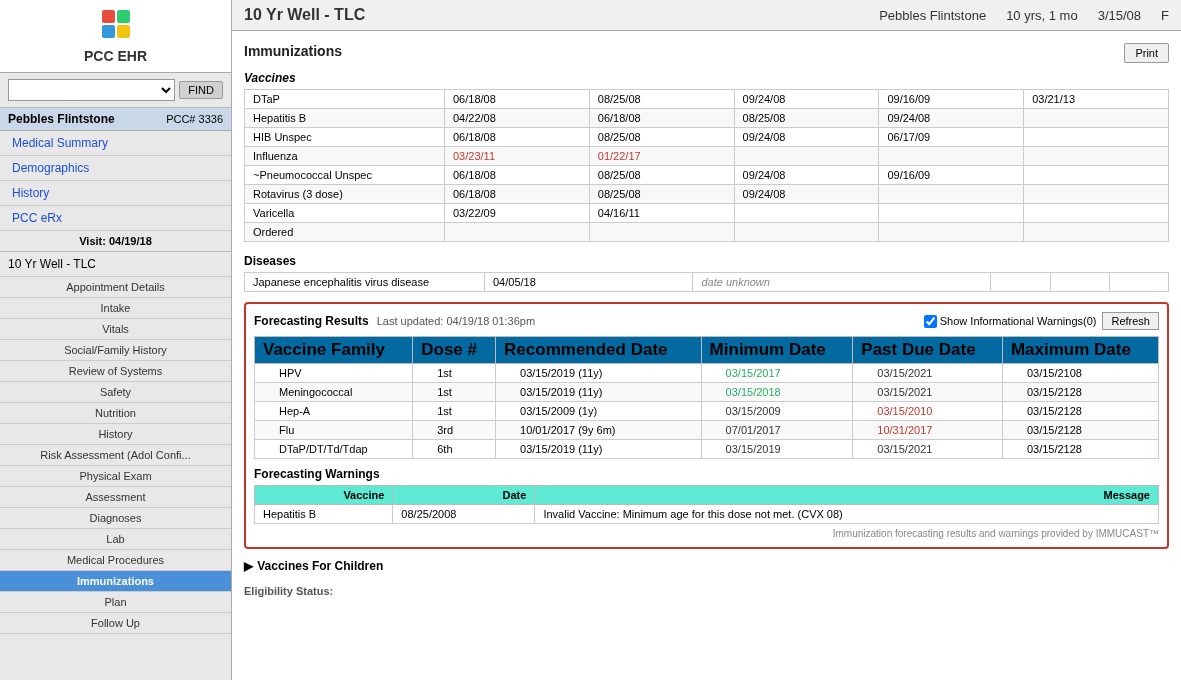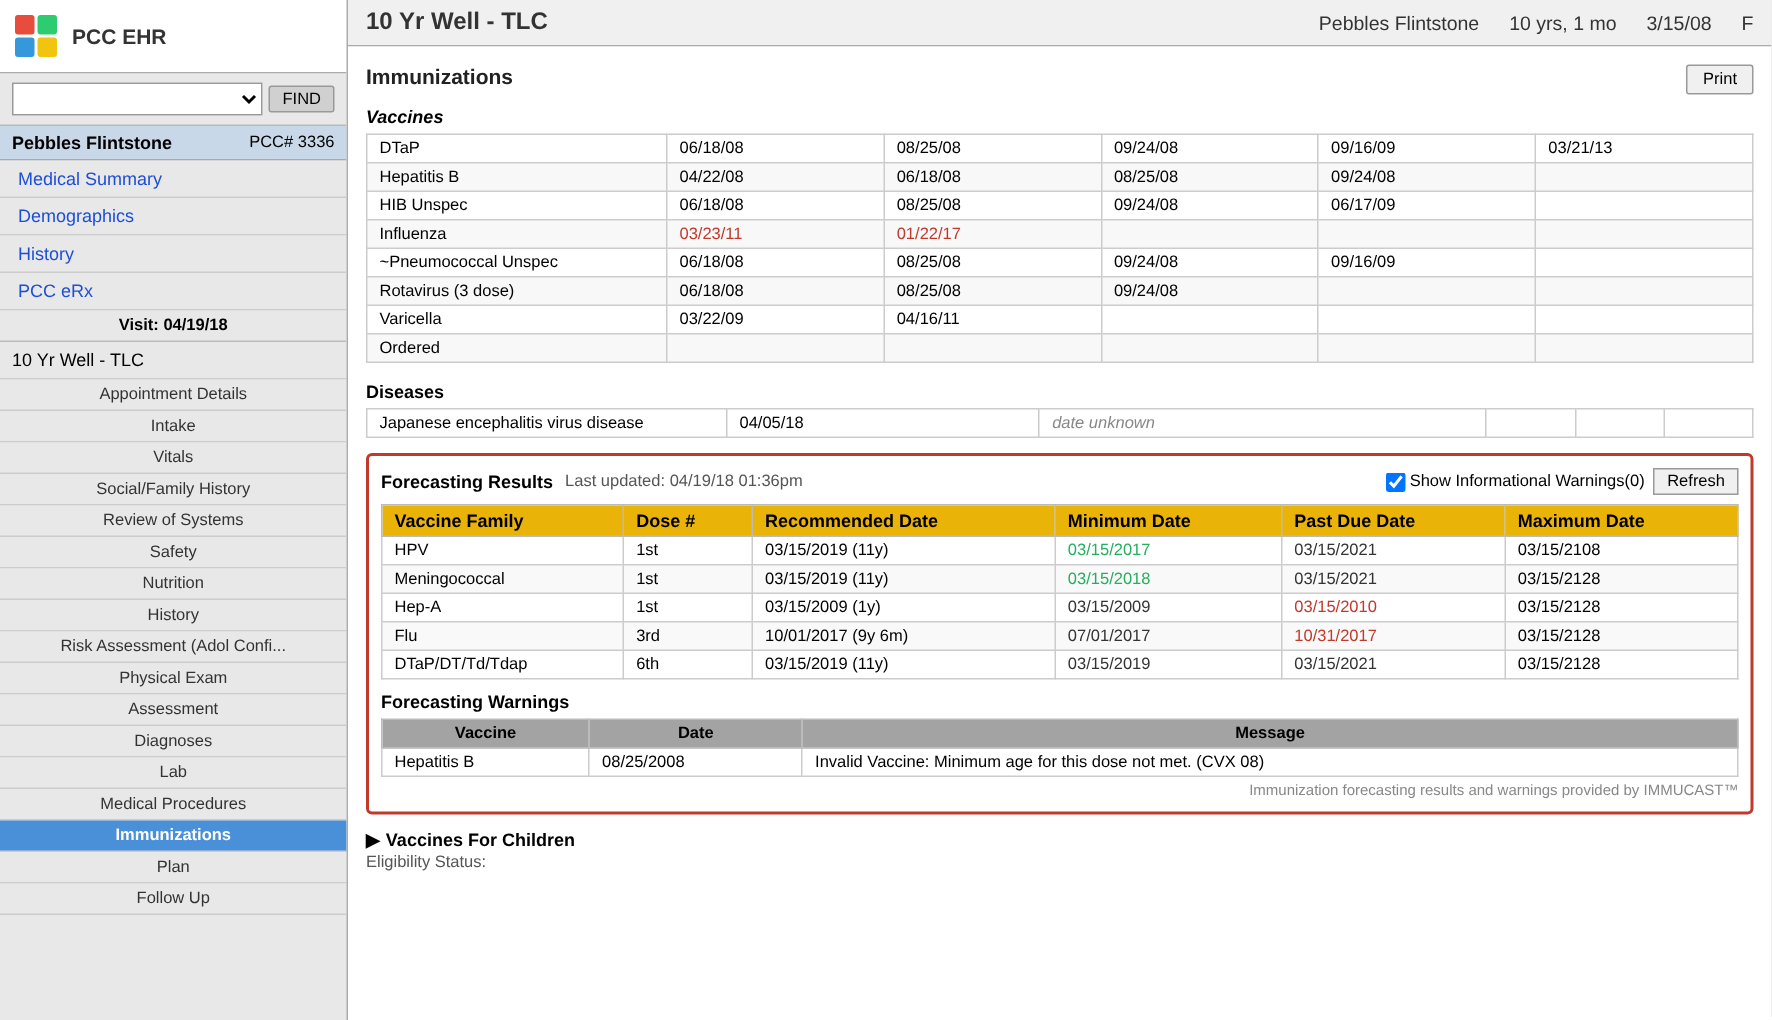--- a/index.html
+++ b/index.html
@@ -17,20 +17,21 @@
       overflow-y: auto;
     }
 
     #logo-area {
       background: #fff;
       border-bottom: 1px solid #aaa;
       padding: 8px;
       display: flex;
       align-items: center;
       gap: 8px;
+      flex-direction: column;
     }
     #pcc-logo {
       width: 32px; height: 32px;
       display: flex; align-items: center; justify-content: center;
     }
     .logo-cross {
       display: grid; grid-template-columns: 1fr 1fr; grid-template-rows: 1fr 1fr;
       width: 28px; height: 28px; gap: 2px;
     }
     .logo-cross div { border-radius: 2px; }
@@ -152,44 +153,44 @@
     }
     #forecasting-title { font-weight: bold; font-size: 12px; }
     #last-updated { font-size: 11px; color: #555; margin-left: 8px; }
 
     #forecasting-controls { display: flex; align-items: center; gap: 6px; }
     #show-warnings-label { font-size: 11px; display: flex; align-items: center; gap: 3px; }
     #refresh-btn { background: #f0f0f0; border: 1px solid #999; padding: 2px 8px; font-size: 11px; cursor: pointer; }
 
     .forecast-table { width: 100%; border-collapse: collapse; margin-bottom: 8px; }
     .forecast-table th {
-      background: #eab308; border: 1px solid #bbb; padding: 3px 8px;
-      text-align: left; font-size: 12px;
+      background: #0369a1; border: 1px solid #bbb; padding: 3px 8px;
+      text-align: left; font-size: 17px;
     }
     .forecast-table td {
-      border: 1px solid #ccc; padding: 3px 8px; font-size: 11px;
+      border: 1px solid #ccc; padding: 3px 24px; font-size: 11px;
     }
     .forecast-table tr:nth-child(even) td { background: #f9f9f9; }
 
     .date-red { color: #c0392b; }
     .date-green { color: #27ae60; }
     .date-normal { color: #333; }
 
     
     .warnings-label { font-weight: bold; font-size: 12px; margin-bottom: 4px; }
     .warnings-table { width: 100%; border-collapse: collapse; margin-bottom: 4px; }
-    .warnings-table th { background: #a3a3a3; border: 1px solid #bbb; padding: 3px 8px; text-align: center; font-size: 11px; }
+    .warnings-table th { background: #5eead4; border: 1px solid #bbb; padding: 3px 8px; text-align: right; font-size: 11px; }
     .warnings-table td { border: 1px solid #ccc; padding: 3px 8px; font-size: 11px; }
 
     #immucast-note { text-align: right; font-size: 10px; color: #888; margin-top: 4px; }
 
     
     #vfc-section { margin-top: 8px; }
     #vfc-title { font-weight: bold; font-size: 12px; display: flex; align-items: center; gap: 4px; }
-    #vfc-subtitle { font-size: 11px; color: #555; margin-top: 2px; }
+    #vfc-subtitle { font-size: 11px; color: #555; margin-top: 12px; font-weight: bold; }
 
     
     #content-area::-webkit-scrollbar { width: 10px; }
     #content-area::-webkit-scrollbar-track { background: #f0f0f0; }
     #content-area::-webkit-scrollbar-thumb { background: #aaa; border-radius: 4px; }
 
     #sidebar::-webkit-scrollbar { width: 6px; }
     #sidebar::-webkit-scrollbar-track { background: #e0e0e0; }
     #sidebar::-webkit-scrollbar-thumb { background: #aaa; }
   </style>

